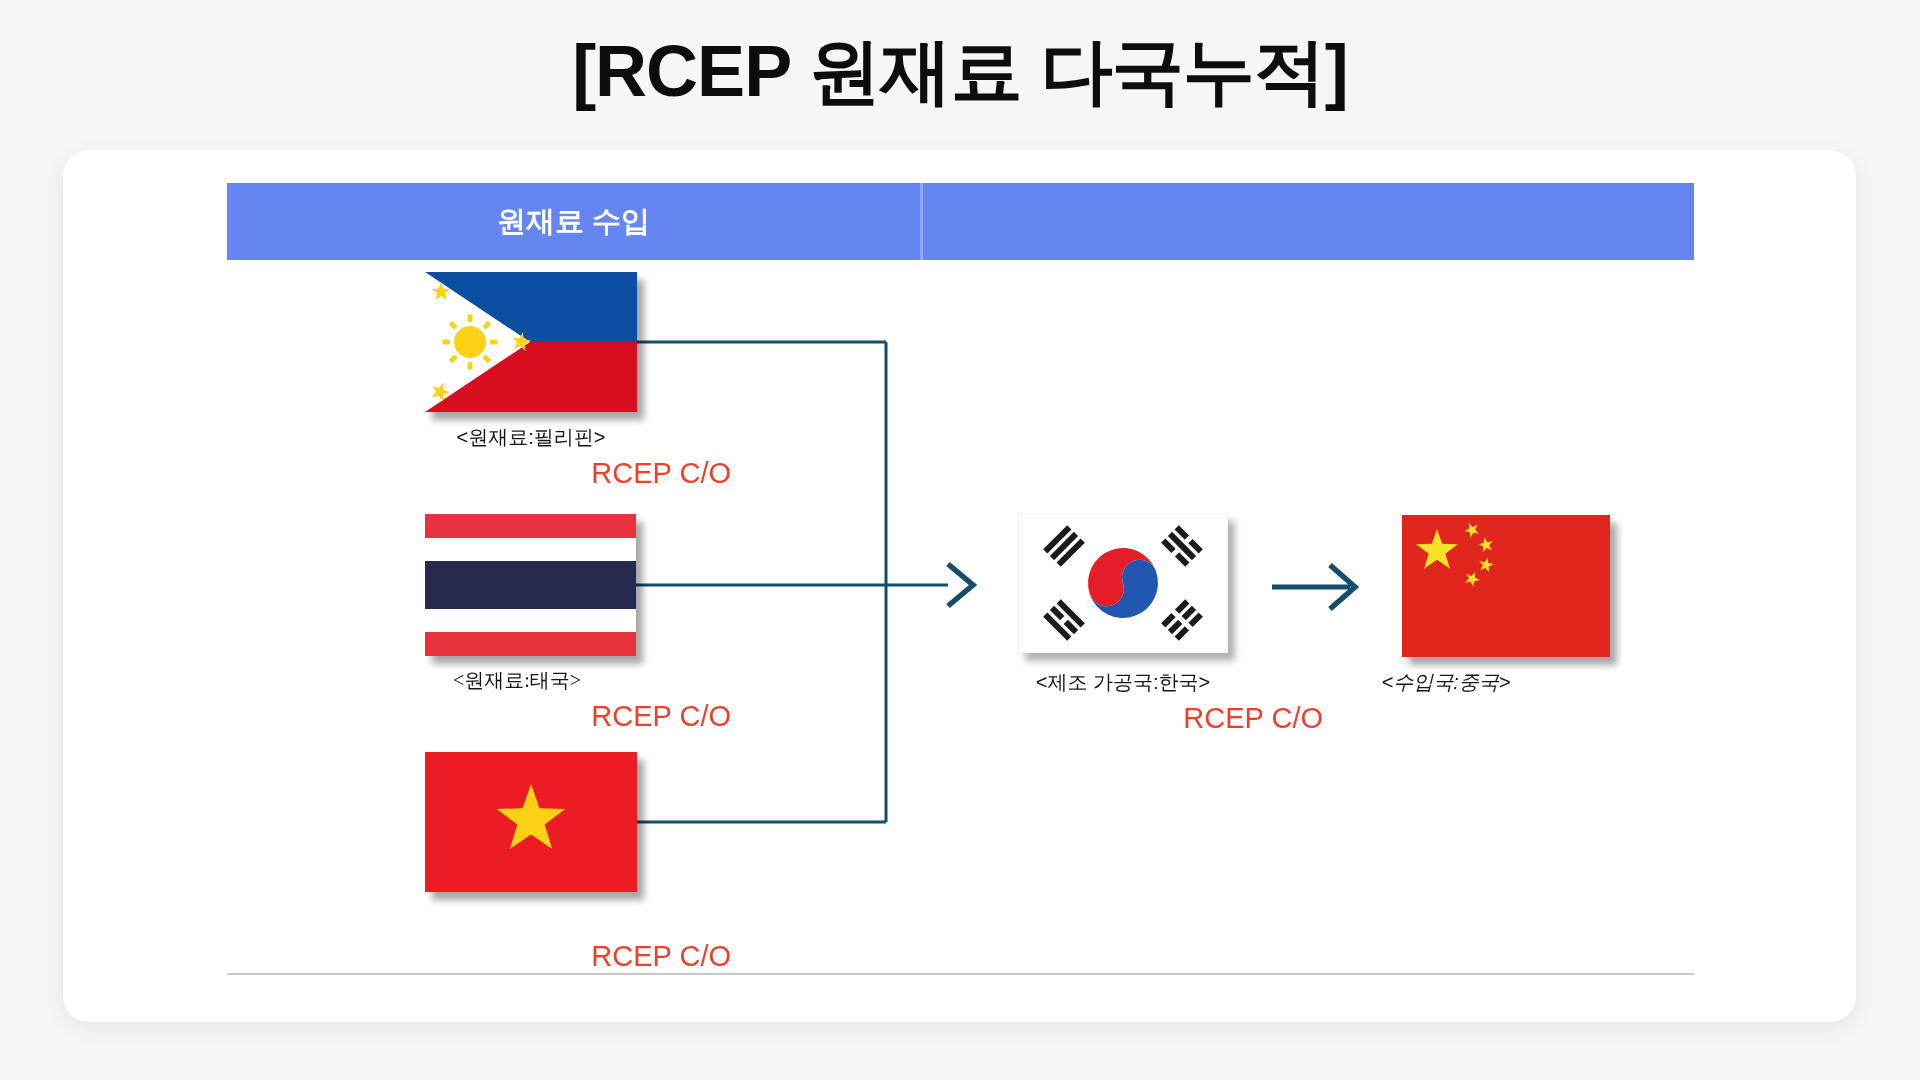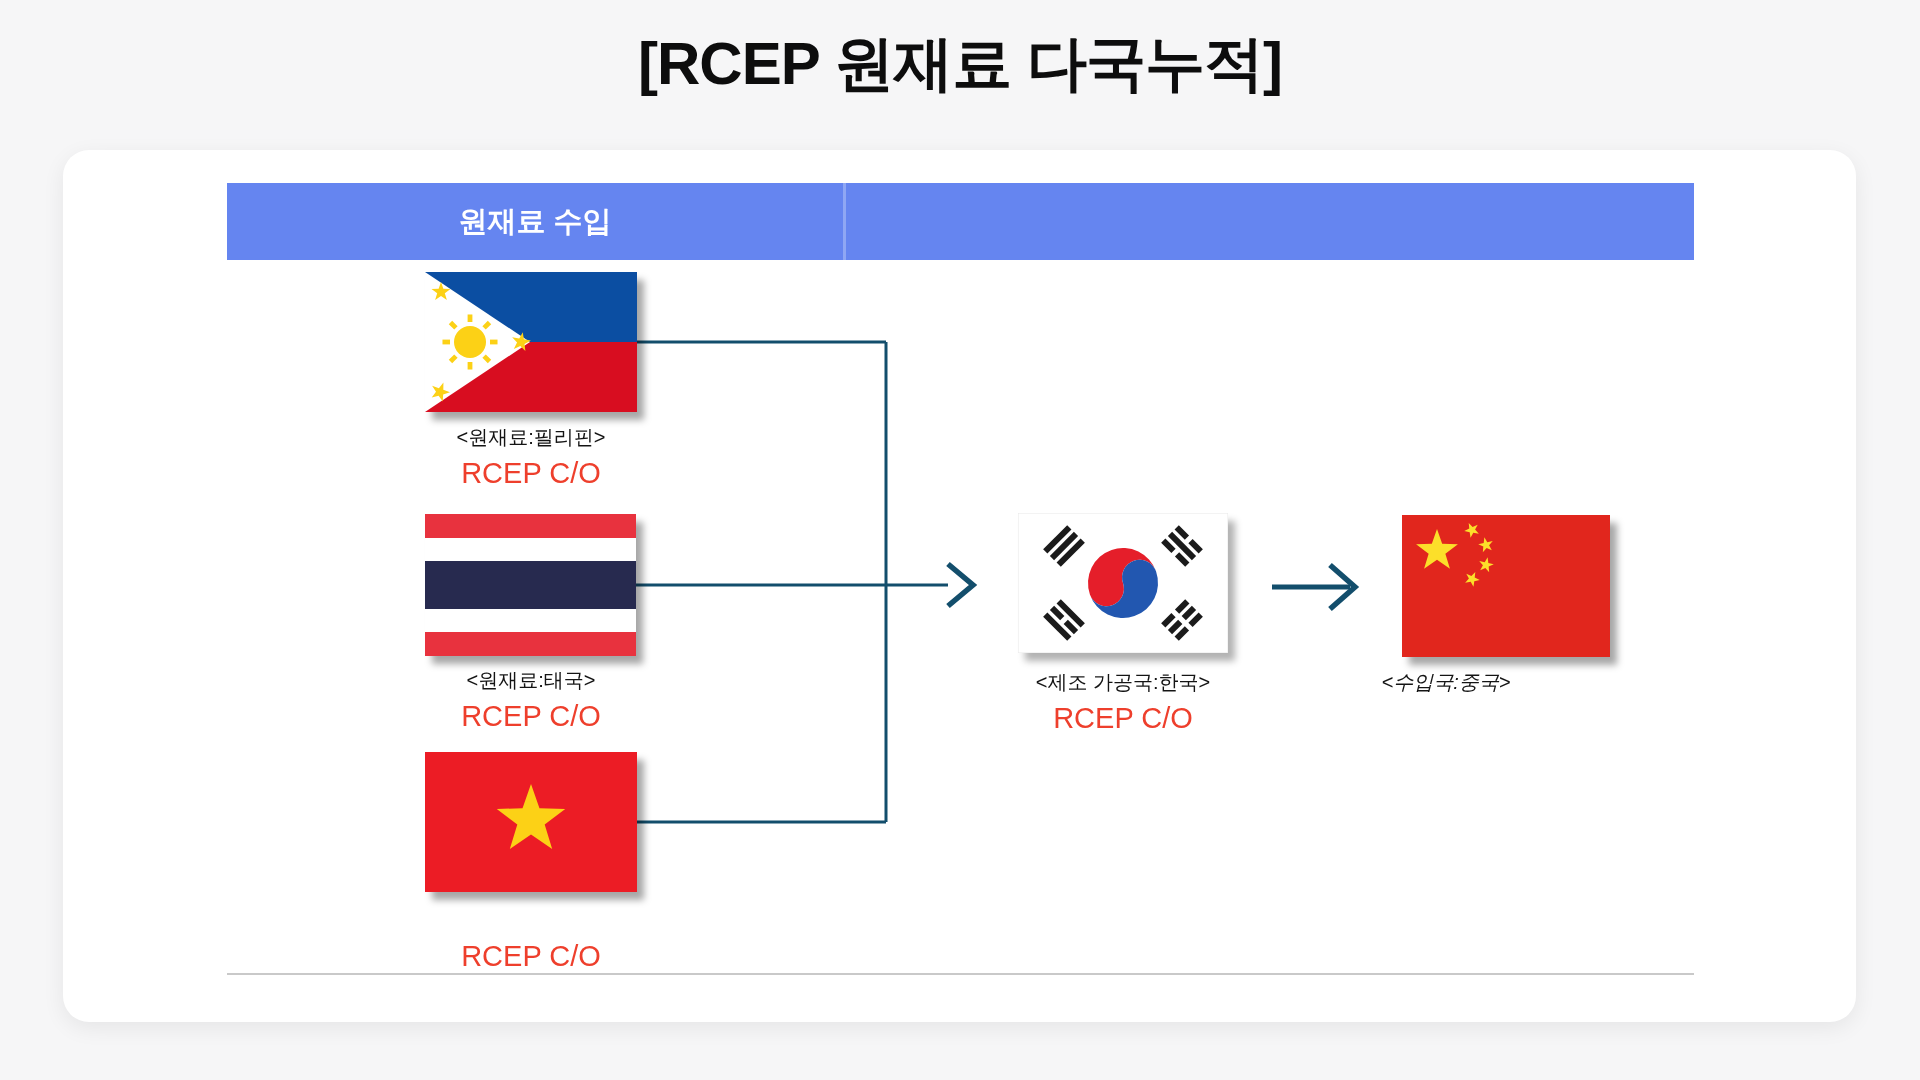--- a/index.html
+++ b/index.html
@@ -2,42 +2,42 @@
 <html><head>
 <meta charset="utf-8">
 <style>
   * { margin:0; padding:0; box-sizing:border-box; }
   html,body { width:1920px; height:1080px; }
   body { font-family:"Liberation Sans","DejaVu Sans",sans-serif; background:#f6f6f7; overflow:hidden; }
 
   .page { position:relative; width:1920px; height:1080px; background:#f6f6f7; }
 
   .title { position:absolute; left:0; top:24px; width:1920px; text-align:center;
-           font-size:60px; font-weight:700; color:#0d0d0d; letter-spacing:-1px; }
+           font-size:72px; font-weight:700; color:#0d0d0d; letter-spacing:-1px; }
 
   .card { position:absolute; left:63px; top:150px; width:1793px; height:872px;
           background:#ffffff; border-radius:26px; box-shadow:0 6px 22px rgba(0,0,0,0.07); }
 
   .header-bar { position:absolute; left:227px; top:183px; width:1467px; height:77px;
                 background:#6585f0; display:flex; }
   .header-cell { display:flex; align-items:center; justify-content:center;
                  color:#ffffff; font-size:29px; font-weight:700; }
-  .header-cell.left  { width:616px; }
+  .header-cell.left  { width:693px; }
   .header-cell.right { flex:1; }
   .header-divider { width:3px; height:100%; background:rgba(255,255,255,0.28); }
 
   .overlay { position:absolute; left:0; top:0; width:1920px; height:1080px; pointer-events:none; }
 
   .flag { position:absolute; box-shadow:7px 8px 7px rgba(0,0,0,0.35); line-height:0; }
   .flag svg { display:block; }
   .flag.kr { box-shadow:7px 8px 7px rgba(0,0,0,0.30); }
 
   .label { position:absolute; width:400px; text-align:center;
            font-size:20px; color:#141414; line-height:34px; }
-  .cert  { position:absolute; width:400px; text-align:center;
+  .cert  { position:absolute; width:400px; text-align:right;
            font-size:29px; font-weight:500; color:#ee3f2c; line-height:34px; }
 
   .bottom-rule { position:absolute; left:227px; top:973px; width:1467px; height:2px; background:#c9c9c9; }
 
   .defs-holder { position:absolute; width:0; height:0; overflow:hidden; }
 </style>
 </head>
 <body>
 
 <div class="page">
@@ -122,21 +122,21 @@
   <div class="cert" style="left:331px; top:456px;">RCEP C/O</div>
 
   <div class="flag" style="left:425px; top:514px;">
     <svg width="211" height="142" viewBox="0 0 211 142">
       <rect x="0" y="0" width="211" height="142" fill="#ffffff"></rect>
       <rect x="0" y="0" width="211" height="24" fill="#e8323e"></rect>
       <rect x="0" y="47" width="211" height="48" fill="#272a4f"></rect>
       <rect x="0" y="118" width="211" height="24" fill="#e8323e"></rect>
     </svg>
   </div>
-  <div class="label" style="left:331px; top:663px;">&lt;원재료:태국&gt;</div>
+  <div class="label" style="left:317px; top:663px;font-family:Liberation Serif, serif;">&lt;원재료:태국&gt;</div>
   <div class="cert" style="left:331px; top:699px;">RCEP C/O</div>
 
   <div class="flag" style="left:425px; top:752px;">
     <svg width="212" height="140" viewBox="0 0 212 140">
       <rect x="0" y="0" width="212" height="140" fill="#ec1c25"></rect>
       <use href="#star5" xlink:href="#star5" fill="#fcd116" transform="translate(106,68) scale(36)"></use>
     </svg>
   </div>
   <div class="cert" style="left:331px; top:939px;">RCEP C/O</div>
 

